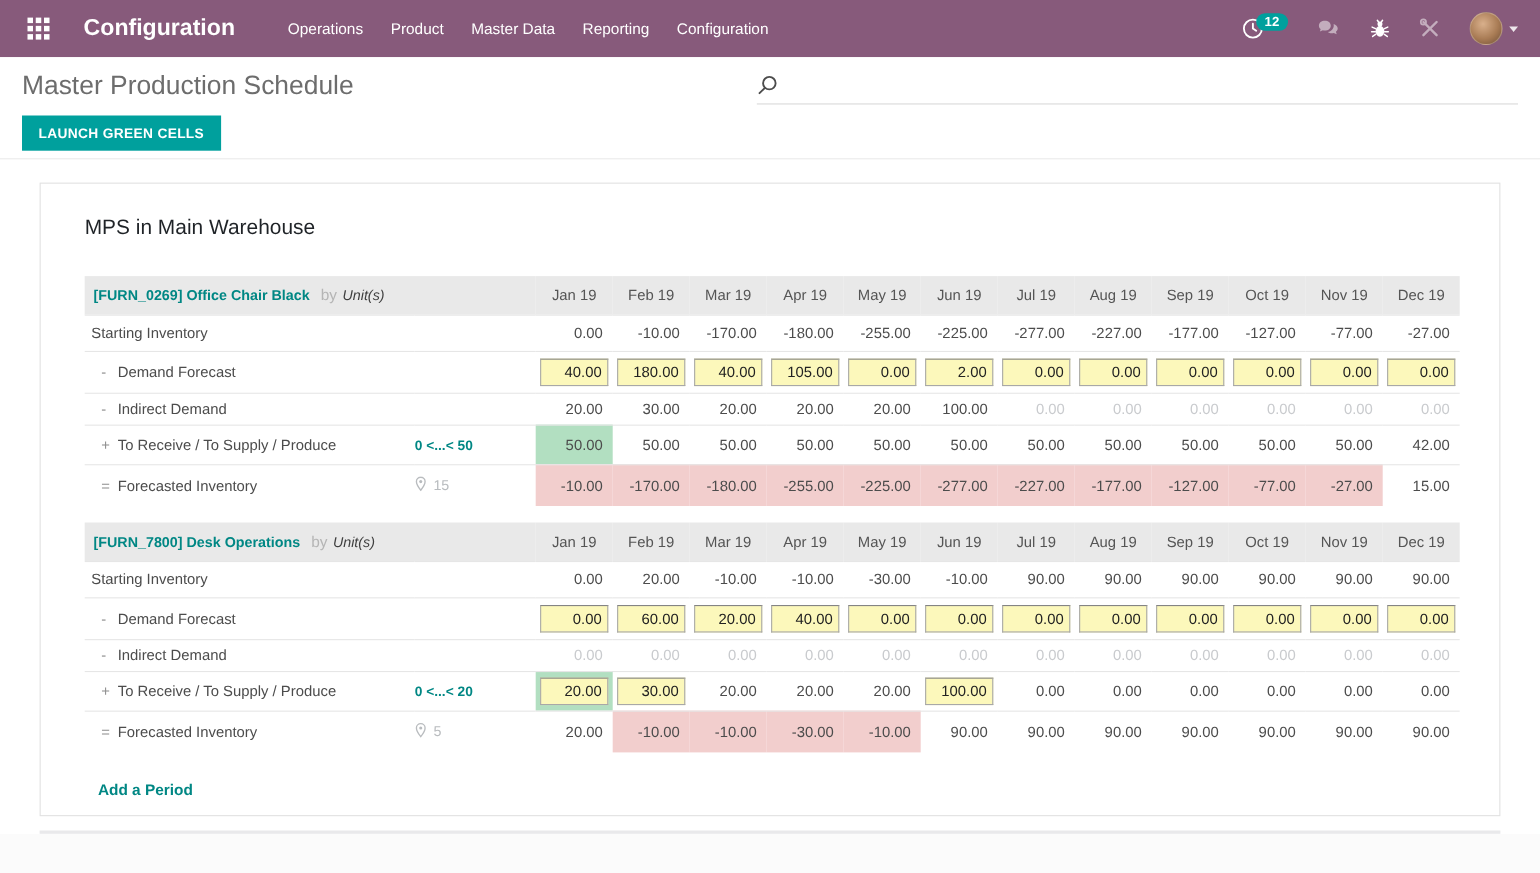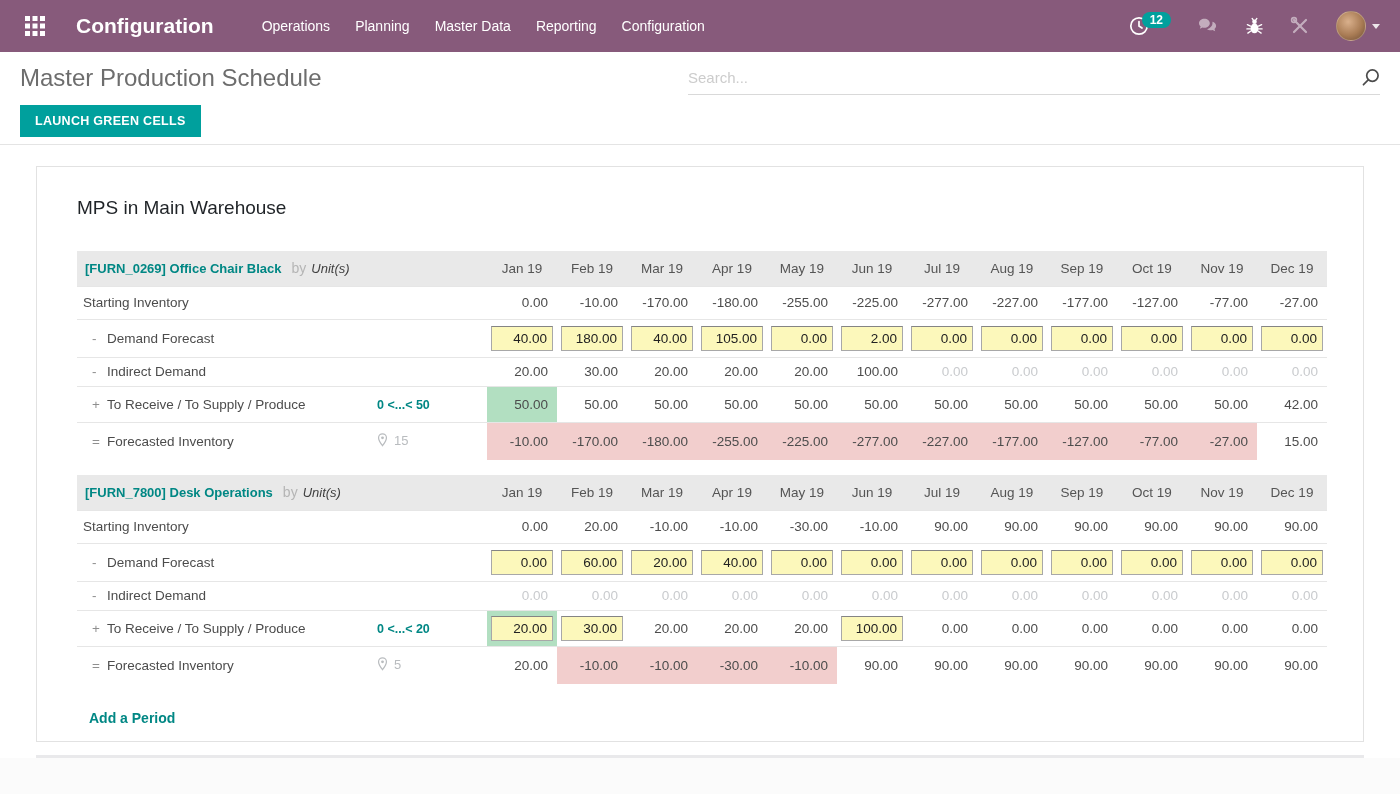--- a/index.html
+++ b/index.html
@@ -101,21 +101,21 @@
         <rect x="8.5" y="8.5" width="5" height="5"></rect>
         <rect x="16" y="8.5" width="5" height="5"></rect>
       <rect x="1" y="16" width="5" height="5"></rect>
         <rect x="8.5" y="16" width="5" height="5"></rect>
         <rect x="16" y="16" width="5" height="5"></rect>
     </g>
   </svg>
   <div class="app-name">Configuration</div>
   <div class="nav-menu">
     <span>Operations</span>
-    <span>Planning</span>
+    <span>Product</span>
     <span>Master Data</span>
     <span>Reporting</span>
     <span>Configuration</span>
   </div>
   <div class="systray">
     <div class="tray-item">
       <svg width="20" height="20" viewBox="0 0 20 20">
         <circle cx="10" cy="10" r="8.2" fill="none" stroke="#fff" stroke-width="1.7"></circle>
         <path d="M10 5.5 V10 L13 12" fill="none" stroke="#fff" stroke-width="1.7" stroke-linecap="round"></path>
       </svg>
@@ -159,21 +159,20 @@
   </div>
 </div>
 
 <div class="control-panel">
   <div class="cp-left">
     <div class="cp-title">Master Production Schedule</div>
     <button class="btn-launch">LAUNCH GREEN CELLS</button>
   </div>
   <div class="cp-right">
     <div class="search-bar">
-      <input class="search-input" type="text" placeholder="Search..." style="">
       <svg width="19" height="19" viewBox="0 0 20 20">
         <circle cx="12" cy="8" r="6" fill="none" stroke="#4c4c4c" stroke-width="1.8"></circle>
         <path d="M7.6 12.6 L2.6 17.6" stroke="#4c4c4c" stroke-width="1.8" stroke-linecap="round"></path>
       </svg>
     </div>
   </div>
 </div>
 
 <div class="o_content">
   <div class="card">

